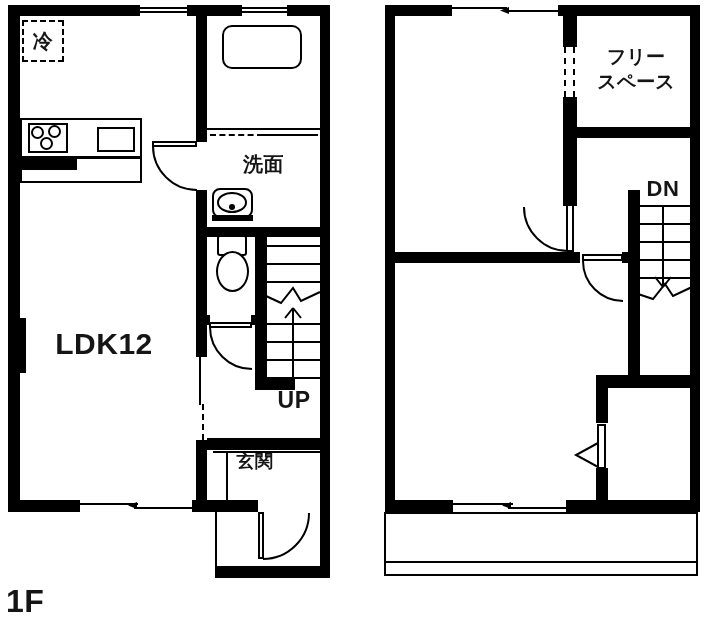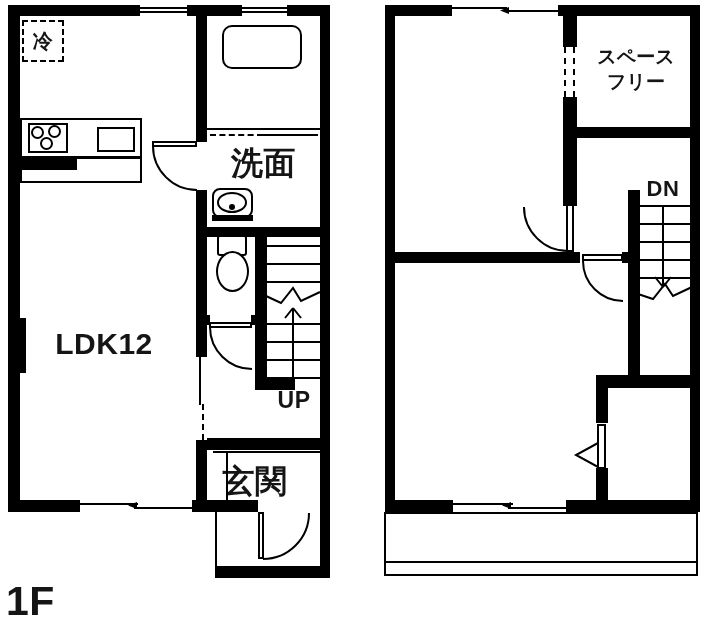--- a/index.html
+++ b/index.html
@@ -106,27 +106,27 @@
   <div class="ln" style="left:267px;top:359px;width:53px;height:2px"></div>
   <div class="ln" style="left:267px;top:377px;width:53px;height:2px"></div>
   <svg style="left:266px;top:284px" width="54" height="20">
       <polyline points="0,12 15,19 27,4 35,17 54,8" fill="none" stroke="#000" stroke-width="2"></polyline>
     </svg>
   <svg style="left:281px;top:304px" width="24" height="80">
       <path d="M12,78 L12,4 M12,4 L4,14 M12,4 L20,14" fill="none" stroke="#000" stroke-width="2"></path>
     </svg>
 
   <div class="txt" style="left:38px;top:328px;width:132px;height:32px;font-size:30px">LDK12</div>
-  <div class="txt" style="left:207px;top:148px;width:113px;height:32px;font-size:32px">洗面</div>
+  <div class="txt" style="left:207px;top:148px;width:113px;height:32px;font-size:20px">洗面</div>
   <div class="txt" style="left:271px;top:388px;width:46px;height:24px;font-size:23px">UP</div>
-  <div class="txt" style="left:207px;top:468px;width:96px;height:28px;font-size:32px">玄関</div>
+  <div class="txt" style="left:207px;top:447px;width:96px;height:28px;font-size:18px">玄関</div>
   <div class="ln" style="left:213px;top:451px;width:107px;height:2px"></div>
   <div class="ln" style="left:226px;top:453px;width:2px;height:49px"></div>
   <div class="ln" style="left:215px;top:512px;width:2px;height:56px"></div>
-  <div class="txt fl" style="left:6px;top:584px;width:70px;height:34px;font-size:41px">1F</div>
+  <div class="txt fl" style="left:6px;top:584px;width:70px;height:34px;font-size:32px">1F</div>
 
   <div class="w" style="left:385px;top:5px;width:315px;height:11px"></div>
   <div class="w" style="left:385px;top:5px;width:10px;height:507px"></div>
   <div class="w" style="left:690px;top:5px;width:10px;height:507px"></div>
   <div class="w" style="left:385px;top:500px;width:315px;height:12px"></div>
 
   <div class="w" style="left:563px;top:16px;width:14px;height:31px"></div>
   <div class="w" style="left:563px;top:97px;width:14px;height:109px"></div>
   <div class="w" style="left:563px;top:127px;width:137px;height:11px"></div>
   <div class="w" style="left:385px;top:252px;width:195px;height:11px"></div>
@@ -175,18 +175,18 @@
       <polyline points="0,14 15,19 27,4 35,16 54,7" fill="none" stroke="#000" stroke-width="2"></polyline>
     </svg>
   <svg style="left:651px;top:203px" width="24" height="92">
       <path d="M12,2 L12,84 M12,84 L4,74 M12,84 L20,74" fill="none" stroke="#000" stroke-width="2"></path>
     </svg>
 
   <div style="left:384px;top:512px;width:314px;height:64px;border:2px solid var(--wall);background:var(--bg)"></div>
   <div class="ln" style="left:384px;top:561px;width:314px;height:2px"></div>
 
   <div style="left:578px;top:44px;width:116px;height:50px;text-align:center;font-weight:600;font-size:19px;line-height:25px;color:#151515">
+    <span style="position:static;display:block">フリー</span>
     <span style="position:static;display:block">スペース</span>
-    <span style="position:static;display:block">フリー</span>
   </div>
   <div class="txt" style="left:638px;top:178px;width:50px;height:22px;font-size:22px">DN</div>
 
 </div>
 
 </body></html>

